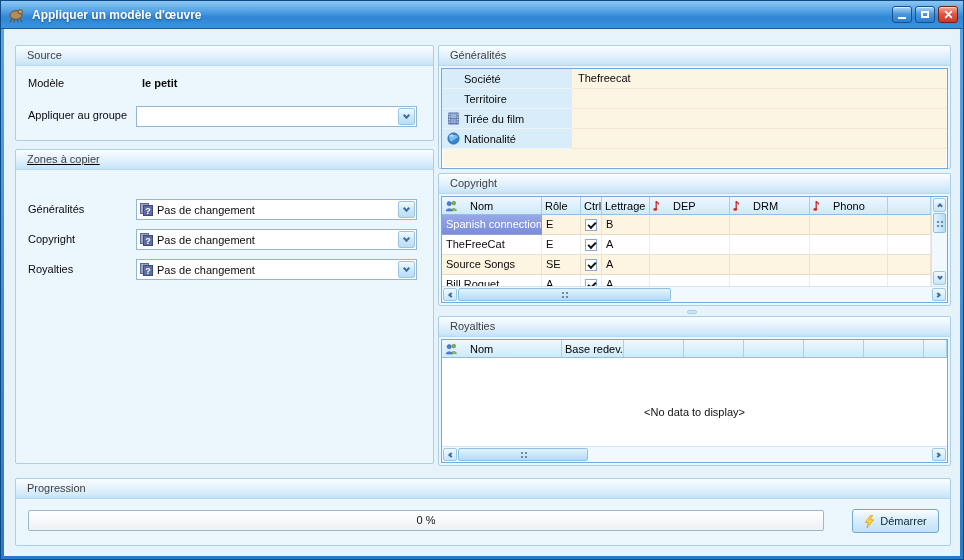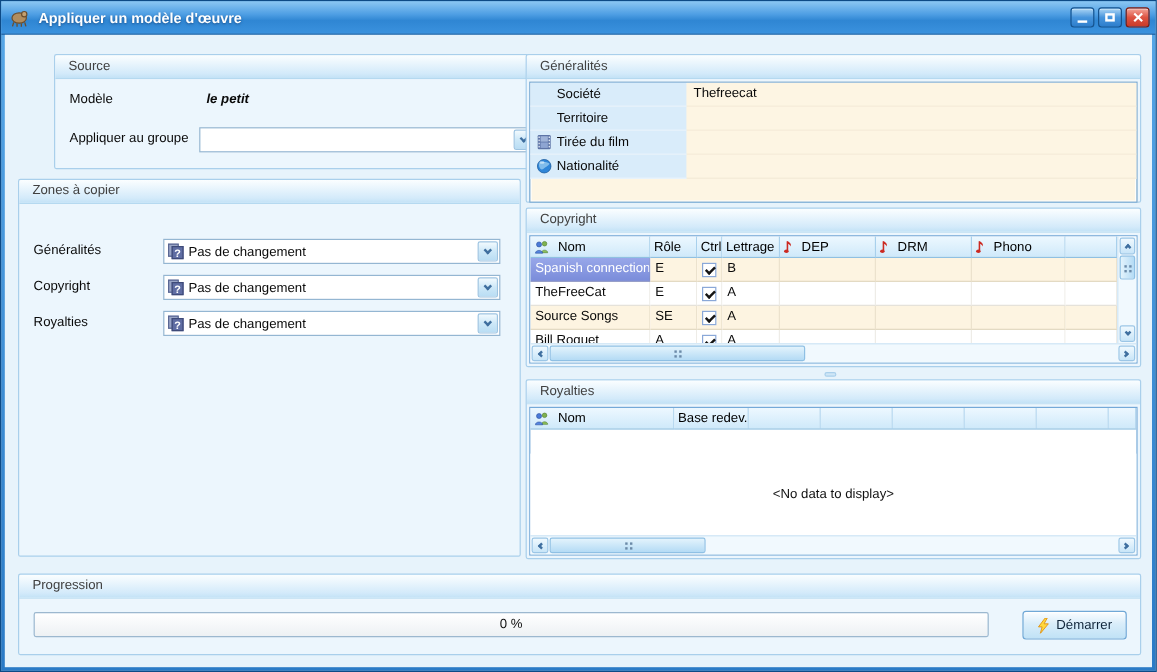--- a/index.html
+++ b/index.html
@@ -65,21 +65,21 @@
   .pvalue { flex:1; background:#fdf5e3; border-bottom:1px solid #f3ead6;
     font-size:11px; color:#0a0a0a; line-height:19px; padding-left:6px; }
 
   
   .grid-box { position:absolute; left:2px; right:2px; top:22px; bottom:2px;
     border:1px solid #74a9d8; background:#fff; }
   .grid-content { position:absolute; left:0; top:0; right:16px; bottom:16px; overflow:hidden; }
   .grid-content.noscroll-v { right:0; }
   .ghr { display:grid; height:18px; }
   .ghc { background:linear-gradient(#edf8ff,#cfe9fa); border-right:1px solid #a8d0ec; border-bottom:1px solid #8fc0e2;
-    display:flex; align-items:center; gap:7px; padding:0 3px; font-size:11px; color:#000;
+    display:flex; align-items:center; gap:12px; padding:0 3px; font-size:11px; color:#000;
     overflow:hidden; white-space:nowrap; cursor:pointer; }
   .grow { display:grid; height:20px; }
   .gcell { font-size:11px; color:#0a0a0a; line-height:19px; padding:0 4px; white-space:nowrap; overflow:hidden;
     border-right:1px solid rgba(150,140,110,.16); border-bottom:1px solid rgba(150,140,110,.25); }
   .gcell.center { display:flex; align-items:center; justify-content:center; padding:0; }
   .r-cream .gcell { background:#fdf4e1; }
   .r-white .gcell { background:#ffffff; }
   .gcell.selected { background:linear-gradient(#98a7e9,#7a8cda); color:#fff; }
   .cols-copyright { grid-template-columns:100px 39px 21px 48px 80px 80px 78px 1fr; }
   .cols-royalties { grid-template-columns:120px 62px 60px 60px 60px 60px 60px 1fr; }
@@ -145,36 +145,36 @@
       <span class="wbtn close">
         <svg width="9" height="9" viewBox="0 0 9 9">
             <path d="M1.2 1.2 L7.8 7.8 M7.8 1.2 L1.2 7.8" stroke="#fff" stroke-width="1.8"></path>
           </svg>
       </span>
     </span>
   </div>
 
   <div class="client">
 
-    <div class="group" style="left:11px; top:16px; width:419px; height:96px;margin-left:30px;">
+    <div class="group" style="left:11px; top:16px; width:419px; height:96px;">
       <div class="ghead">Source</div>
       <div class="gbody">
         <span class="lab" style="left:12px; top:11px;">Modèle</span>
-        <span class="lab" style="left:126px; top:11px; font-weight:bold;font-style:italic;">le petit</span>
+        <span class="lab" style="left:126px; top:11px; font-weight:bold;">le petit</span>
         <span class="lab" style="left:12px; top:43px;">Appliquer au groupe</span>
         <div class="combo" style="left:120px; top:40px;">
           <span class="combo-text"></span>
           <span class="combo-arrow">
               <span class="chev down"></span>
             </span>
         </div>
       </div>
     </div>
 
-    <div class="group" style="left:11px; top:120px; width:419px; height:315px;">
+    <div class="group" style="left:11px; top:120px; width:419px; height:315px;text-decoration:underline;">
       <div class="ghead">Zones à copier</div>
       <div class="gbody">
 
         <span class="lab" style="left:12px; top:33px;">Généralités</span>
         <div class="combo" style="left:120px; top:29px;">
           <span class="qicon">
               <span class="qback"></span>
               <span class="qfront">?</span>
             </span>
           <span class="combo-text">Pas de changement</span>

